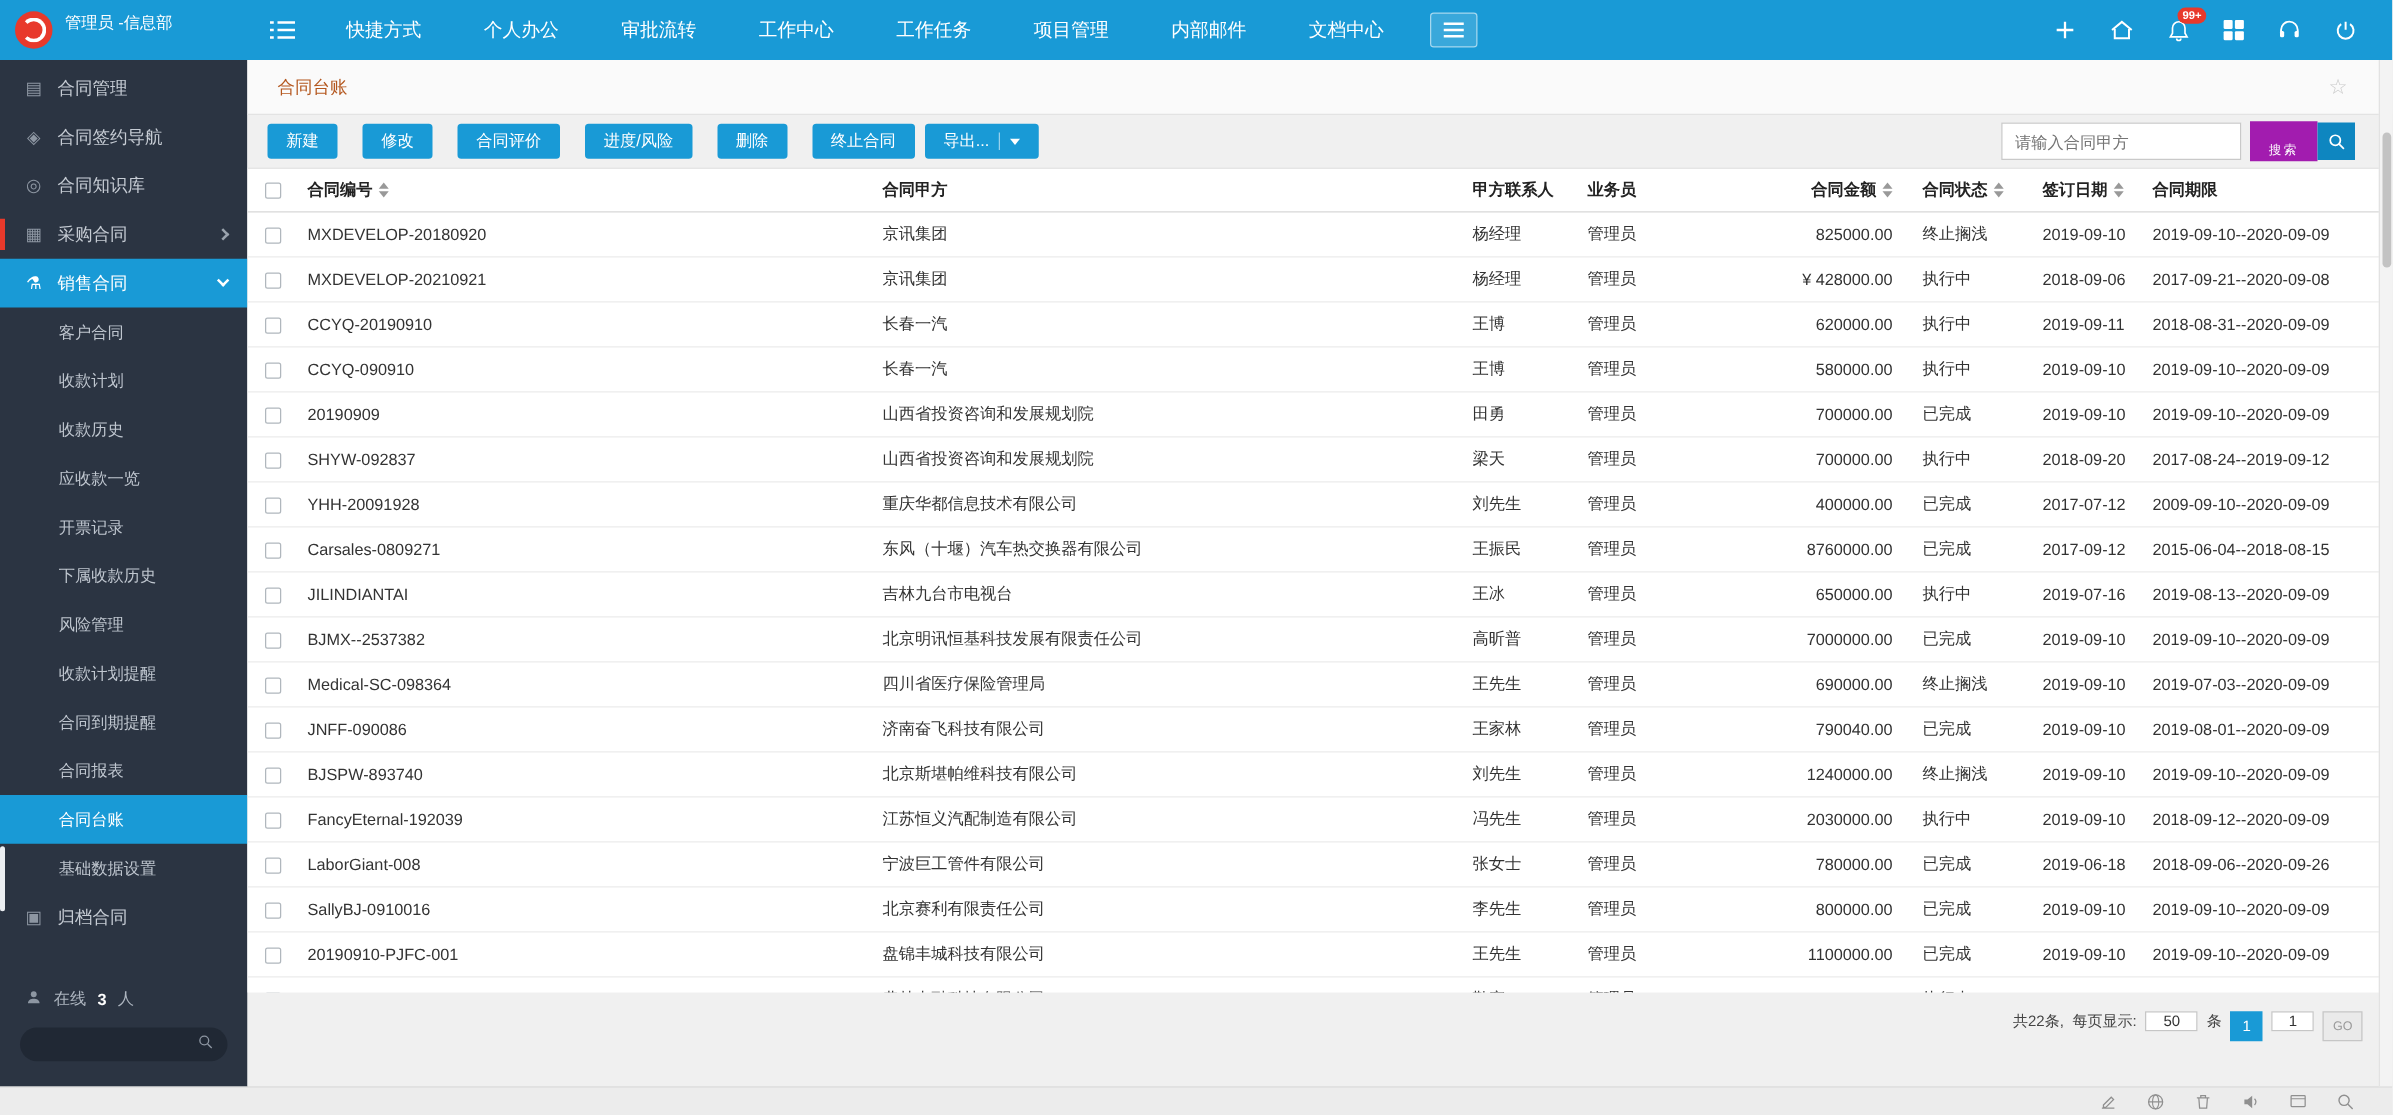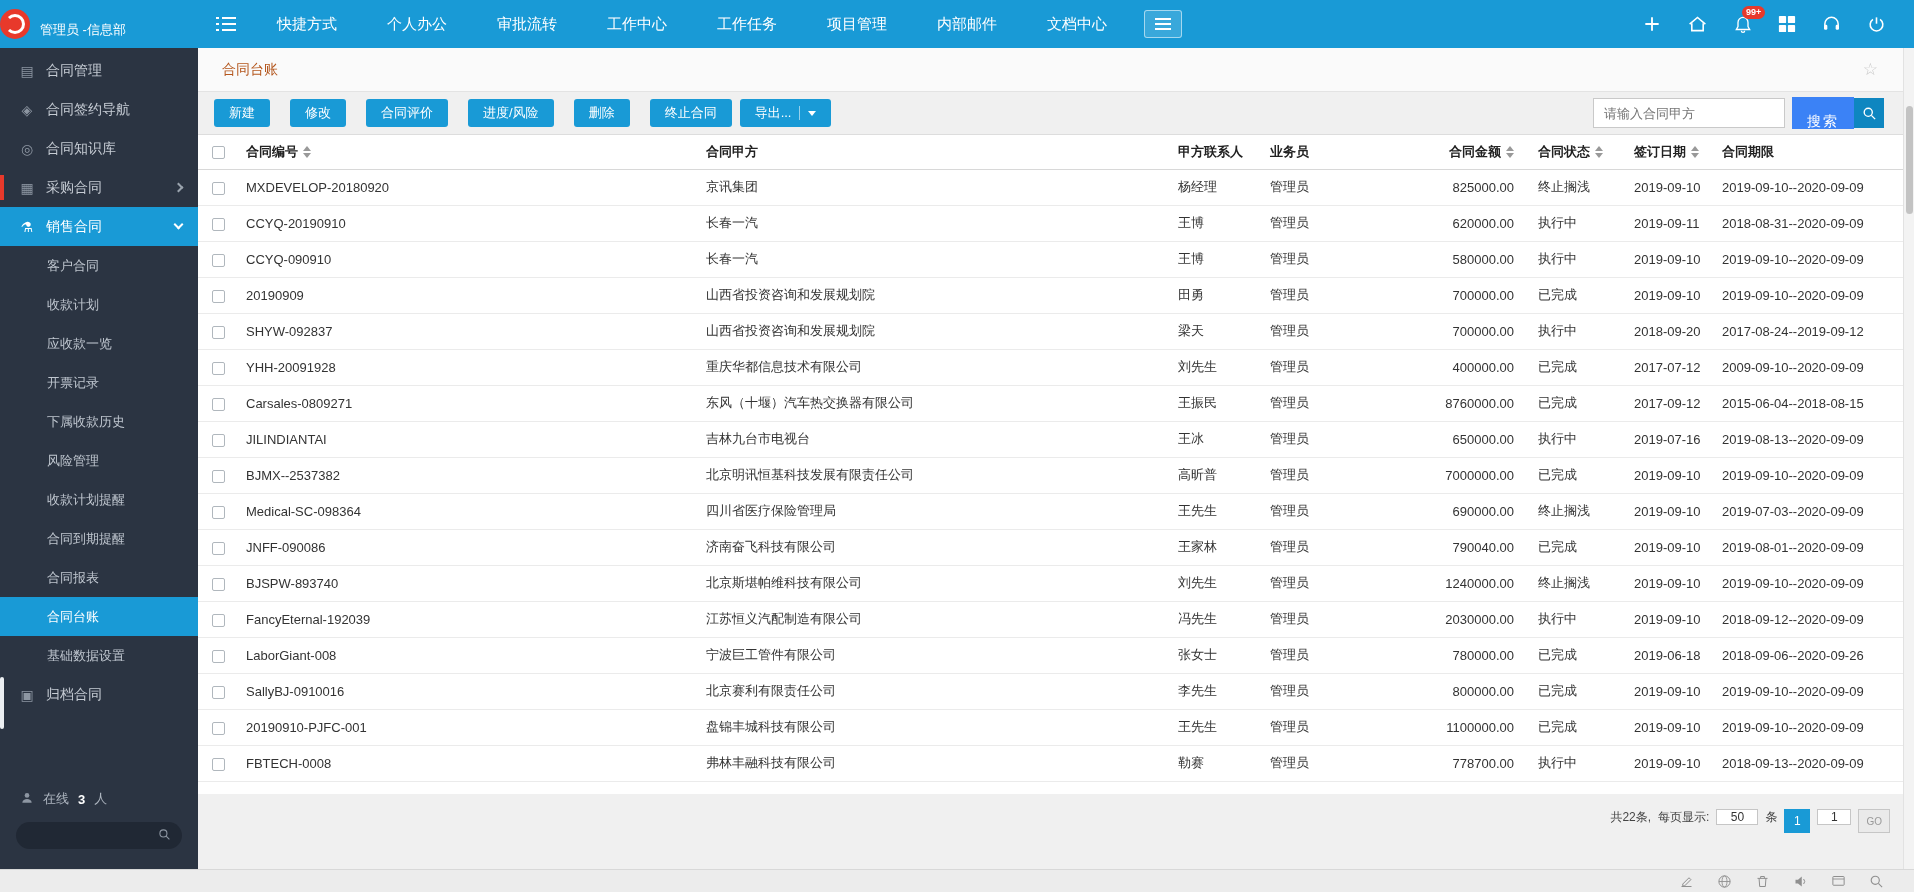--- a/index.html
+++ b/index.html
@@ -2,21 +2,21 @@
 <html><head>
 <meta charset="utf-8">
 <style>
   *{box-sizing:border-box;margin:0;padding:0}
   html,body{background:#e9e9e9}
   body{font-family:"Liberation Sans","DejaVu Sans",sans-serif}
   .app{width:1914px;height:892px;display:flex;flex-direction:column;overflow:hidden;background:#f0f0f0}
 
   
   .topbar{flex:0 0 48px;background:#199ad6;display:flex;align-items:center;color:#fff}
-  .brand{display:flex;align-items:flex-end;gap:10px;width:198px;padding-left:0;flex:0 0 198px}
+  .brand{display:flex;align-items:flex-start;gap:10px;width:198px;padding-left:12px;flex:0 0 198px}
   .logo{width:30px;height:30px;border-radius:50%;background:#e8392b;display:flex;align-items:center;justify-content:center;flex:0 0 30px}
   .logo::after{content:"";width:14px;height:14px;border:3px solid #fff;border-left-color:transparent;border-radius:50%}
   .user-label{font-size:13px;white-space:nowrap}
   .top-list-icon{margin-left:18px;display:flex;cursor:pointer}
   .nav{display:flex;align-items:flex-start;margin-left:16px}
   .nav-item{color:#fff;font-size:15px;padding:0 25px;cursor:pointer;text-decoration:none;white-space:nowrap}
   .nav-burger{width:38px;height:28px;border:1px solid rgba(255,255,255,.55);background:rgba(255,255,255,.14);border-radius:3px;display:flex;flex-direction:column;align-items:center;justify-content:center;gap:3px;margin-left:12px;cursor:pointer}
   .nav-burger i{display:block;width:16px;height:2px;background:#fff}
   .top-actions{margin-left:auto;display:flex;align-items:center;gap:25px;padding-right:28px}
   .icon-btn{position:relative;display:flex;cursor:pointer}
@@ -49,21 +49,21 @@
   .breadcrumb{flex:0 0 44px;background:#fafafa;border-bottom:1px solid #e3e3e3;display:flex;align-items:center;padding:0 22px 0 24px}
   .breadcrumb-title{color:#b4571e;font-size:14px}
   .star{margin-left:auto;color:#c9c9c9;font-size:17px;cursor:pointer;margin-right:14px}
   .toolbar{flex:0 0 42px;display:flex;align-items:center;gap:8px;padding:0 16px;background:#f0f0f0}
   .btn{background:#199ad6;color:#fff;font-size:13px;border:0;height:28px;padding:0 15px;border-radius:3px;cursor:pointer;white-space:nowrap}
   .btn-export{display:flex;align-items:center;gap:8px}
   .btn-export .sep{width:1px;height:14px;background:rgba(255,255,255,.55)}
   .caret-down{width:0;height:0;border-left:4px solid transparent;border-right:4px solid transparent;border-top:5px solid #fff}
   .toolbar-right{margin-left:auto;display:flex;align-items:center;padding-right:14px}
   .search-input{width:192px;height:30px;border:1px solid #c9c9c9;padding:0 10px;font-size:13px;color:#333;background:#fff;outline:none}
-  .search-btn{height:30px;background:#3b82f6;color:#fff;border:0;font-size:14px;padding:16px 15px;margin-left:7px;cursor:pointer;letter-spacing:2px}
+  .search-btn{height:30px;background:#a21caf;color:#fff;border:0;font-size:10px;padding:16px 15px;margin-left:7px;cursor:pointer;letter-spacing:2px}
   .search-mag{height:30px;width:30px;background:#0e86c0;display:flex;align-items:center;justify-content:center;border:0;cursor:pointer}
 
   
   .table-wrap{flex:0 0 660px;height:660px;overflow:hidden;background:#fff;border-top:1px solid #ddd}
   table{width:100%;border-collapse:collapse;table-layout:fixed;font-size:13px;color:#333}
   thead th{height:34px;font-weight:bold;text-align:left;border-bottom:1px solid #d8d8d8;padding:0 6px;white-space:nowrap;color:#222}
   tbody td{height:36px;border-bottom:1px solid #ebebeb;padding:0 6px;white-space:nowrap;overflow:hidden;text-overflow:ellipsis}
   .c-check{padding-left:14px !important}
   .c-amount{text-align:right;padding-right:18px !important}
   th.c-amount{padding-right:18px}
@@ -189,20 +189,21 @@
       </div>
       <div class="side-item active">
         <span class="ico">⚗</span>
         <span>销售合同</span>
         <span class="chev chev-d"></span>
       </div>
 
       <div>
           <div class="side-sub">客户合同</div>
           <div class="side-sub">收款计划</div>
+          <div class="side-sub">收款历史</div>
           <div class="side-sub">应收款一览</div>
           <div class="side-sub">开票记录</div>
           <div class="side-sub">下属收款历史</div>
           <div class="side-sub">风险管理</div>
           <div class="side-sub">收款计划提醒</div>
           <div class="side-sub">合同到期提醒</div>
           <div class="side-sub">合同报表</div>
           <div class="side-sub active">合同台账</div>
           <div class="side-sub">基础数据设置</div>
         </div>
@@ -314,20 +315,31 @@
     <td>MXDEVELOP-20180920</td>
     <td>京讯集团</td>
     <td>杨经理</td>
     <td>管理员</td>
     <td class="c-amount">825000.00</td>
     <td>终止搁浅</td>
     <td>2019-09-10</td>
     <td>2019-09-10--2020-09-09</td>
   </tr>
 
+  <tr>
+    <td class="c-check"><span class="cb"></span></td>
+    <td>MXDEVELOP-20210921</td>
+    <td>京讯集团</td>
+    <td>杨经理</td>
+    <td>管理员</td>
+    <td class="c-amount">¥ 428000.00</td>
+    <td>执行中</td>
+    <td>2018-09-06</td>
+    <td>2017-09-21--2020-09-08</td>
+  </tr>
 
   <tr>
     <td class="c-check"><span class="cb"></span></td>
     <td>CCYQ-20190910</td>
     <td>长春一汽</td>
     <td>王博</td>
     <td>管理员</td>
     <td class="c-amount">620000.00</td>
     <td>执行中</td>
     <td>2019-09-11</td>

